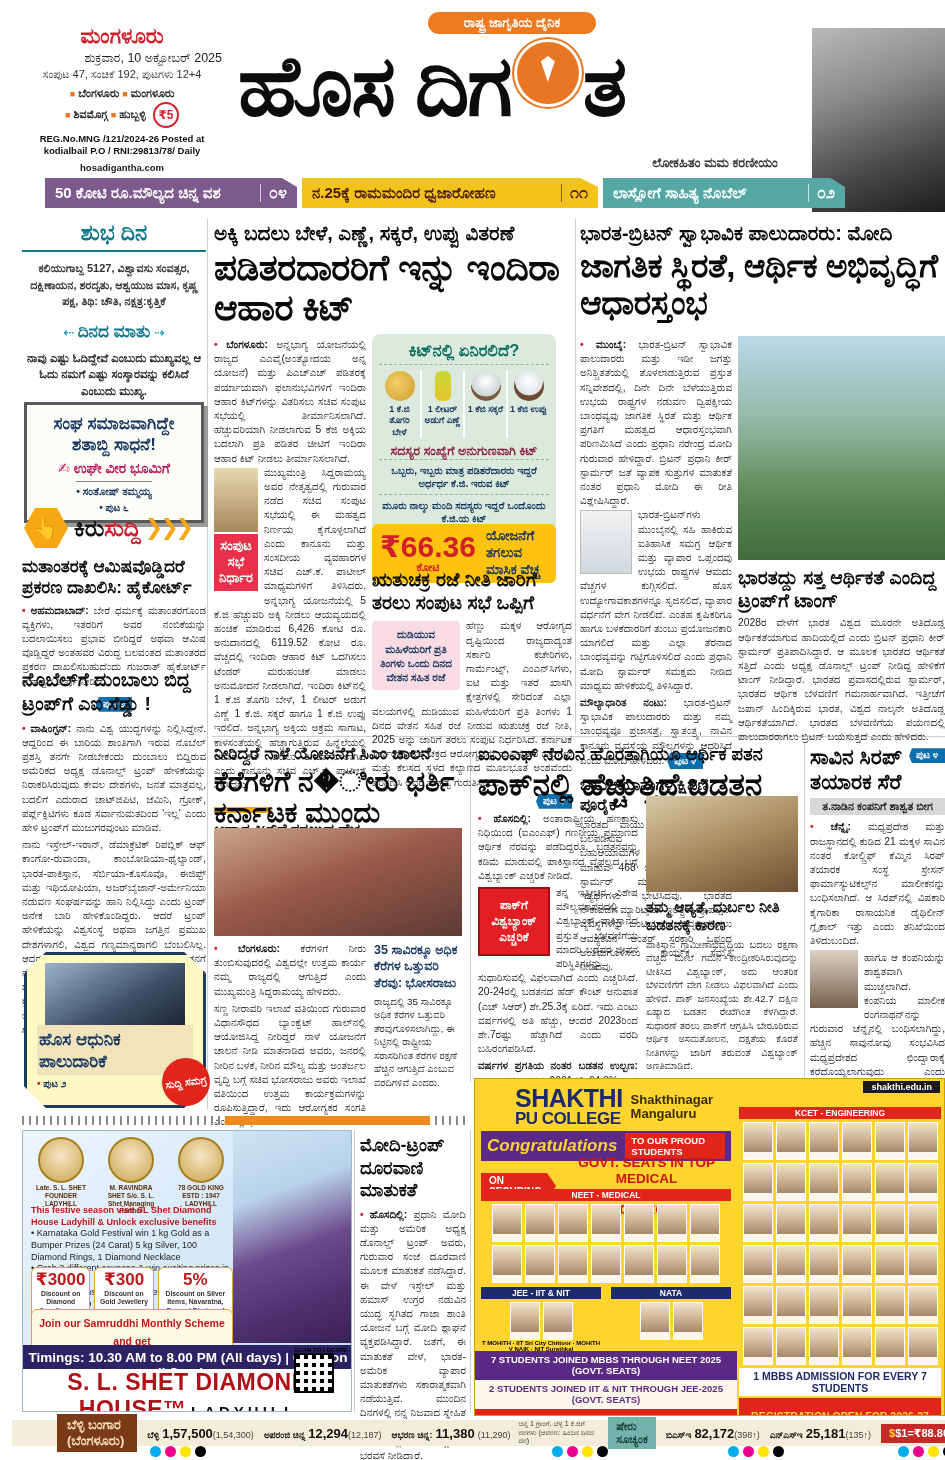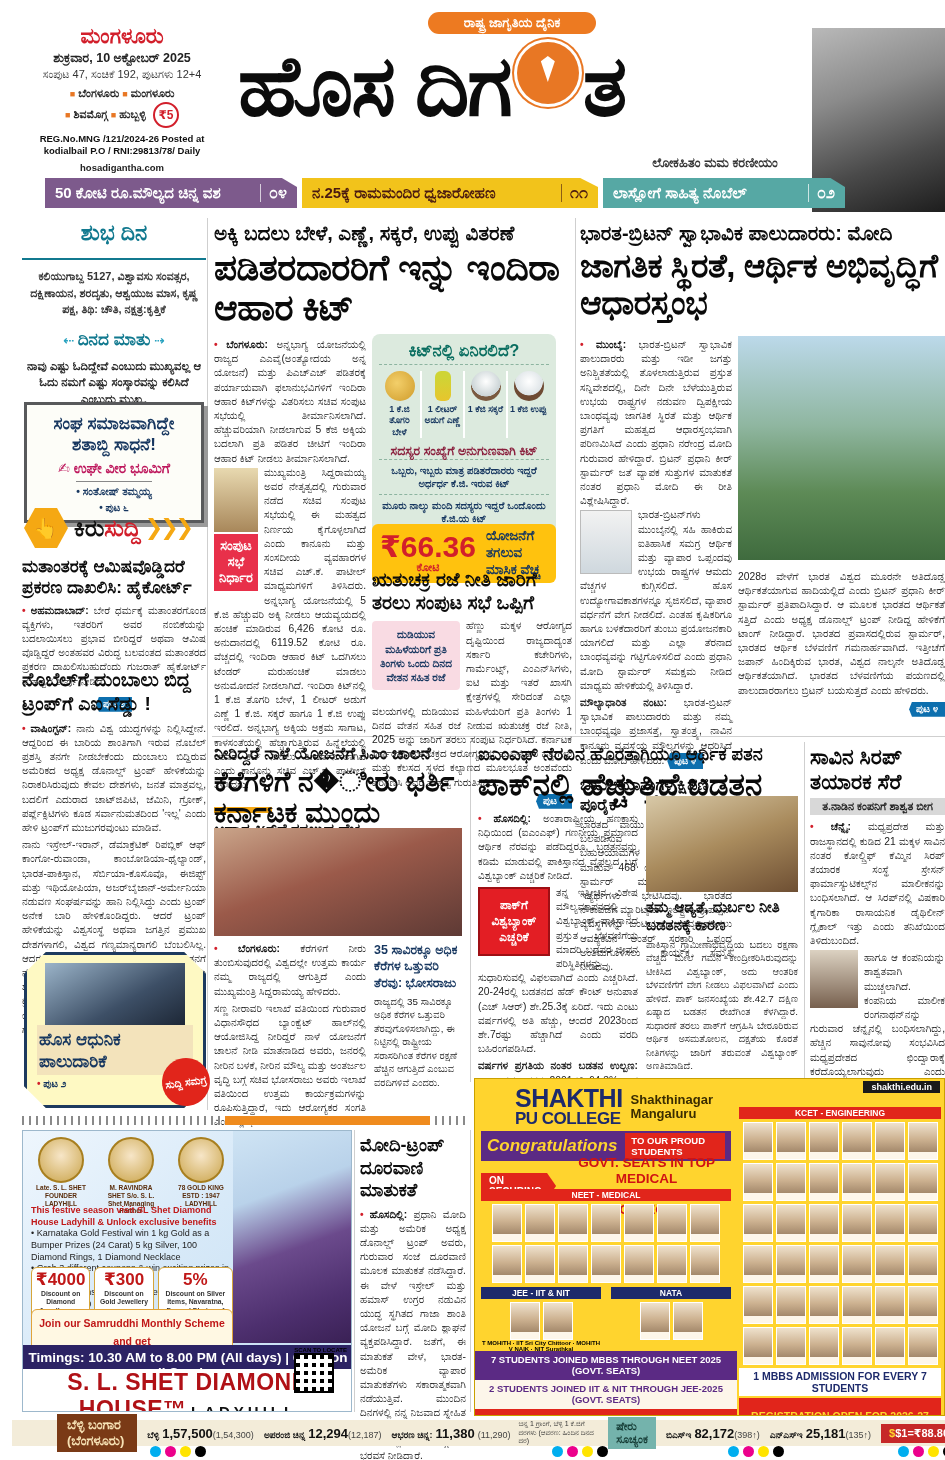--- a/index.html
+++ b/index.html
@@ -8,21 +8,21 @@
   .page{position:relative;width:945px;height:1460px;background:#fff;margin:0 auto;overflow:hidden;}
   .abs{position:absolute;}
   .b{font-weight:bold;}
   .ctr{text-align:center;}
   .just{text-align:justify;}
   .rule-v{position:absolute;width:1px;background:#cfcfcf;}
   .rule-h{position:absolute;height:1px;background:#cfcfcf;}
 
   
   .city{color:#d21f2b;font-size:21px;font-weight:bold;}
-  .hline{font-size:12.5px;font-weight:bold;color:#222;margin-top:3px;}
+  .hline{font-size:12.5px;font-weight:normal;color:#222;margin-top:3px;text-align:right;}
   .vline{font-size:11px;color:#333;margin-top:2px;}
   .editions{font-size:11px;font-weight:bold;color:#222;margin-top:4px;line-height:1.5;}
   .edsq{color:#e87724;font-size:9px;}
   .price-badge{display:inline-block;width:26px;height:26px;border:2px solid #d21f2b;border-radius:50%;color:#d21f2b;font-weight:bold;font-size:12px;line-height:22px;text-align:center;vertical-align:middle;margin-left:4px;background:#fff;}
   .regline{font-size:9.5px;font-weight:bold;color:#111;margin-top:5px;line-height:1.3;}
   .weblinks{font-size:9.5px;font-weight:bold;color:#222;margin-top:4px;line-height:1.45;text-align:center;}
   .yt{display:inline-block;width:14px;height:10px;background:#e02424;border-radius:2px;color:#fff;font-size:7px;line-height:10px;text-align:center;vertical-align:middle;}
   .pill{background:#ed7a21;color:#fff;font-size:13px;font-weight:bold;border-radius:12px;padding:3px 16px;text-align:center;}
   .masthead{display:flex;align-items:center;color:#0c0c0c;font-weight:900;font-size:84px;letter-spacing:-2px;line-height:1;}
   .mh-logo{width:62px;height:62px;border-radius:50%;background:#e87724;margin:0 4px 26px 6px;position:relative;box-shadow:0 0 0 3px #fff,0 0 0 5px #e87724;}
@@ -32,21 +32,21 @@
 
   
   .teaser{position:absolute;top:178px;height:30px;color:#fff;font-weight:bold;font-size:15px;display:flex;align-items:center;padding:0 10px;clip-path:polygon(0 0,94% 0,100% 30%,100% 100%,0 100%);}
   .teaser .pg{margin-left:auto;border-left:1px solid rgba(255,255,255,.7);padding-left:8px;font-size:16px;}
   .t-purple{background:#7d5a8c;}
   .t-yellow{background:#f2c31b;color:#4a1a10;}
   .t-yellow .pg{border-left-color:rgba(74,26,16,.6);}
   .t-teal{background:#56a8a4;}
 
   
-  .sd-title{color:#11798f;font-size:22px;font-weight:bold;text-align:center;border-bottom:2px solid #11798f;padding-bottom:12px;}
+  .sd-title{color:#11798f;font-size:22px;font-weight:bold;text-align:center;border-bottom:2px solid #11798f;padding-bottom:4px;}
   .sd-body{font-size:11px;font-weight:bold;color:#333;text-align:center;line-height:1.5;}
   .dm-title{color:#11798f;font-size:17px;font-weight:bold;text-align:center;}
   .dm-arrow{color:#2aa3c0;font-size:13px;}
   .quote{font-size:11.5px;font-weight:bold;color:#222;text-align:center;line-height:1.45;}
   .quote-author{color:#d21f2b;font-size:11px;font-weight:bold;text-align:center;margin-top:4px;}
   .sangha-box{border:3px solid #58595b;background:#fdfdf8;box-shadow:4px 4px 0 #9a9a9a;padding:8px 6px 6px;text-align:center;}
   .sangha-h{color:#16365f;font-size:17px;font-weight:bold;line-height:1.25;}
   .sangha-red{color:#be185d;font-size:14px;font-weight:bold;margin-top:4px;}
   .sangha-a{color:#16365f;font-size:10.5px;font-weight:bold;margin-top:4px;border-top:1px solid #888;display:inline-block;padding-top:3px;}
   .pgmark{display:inline-block;background:#0d6fae;color:#fff;font-size:9.5px;font-weight:bold;padding:1px 7px 2px;clip-path:polygon(8% 0,100% 0,100% 100%,8% 100%,0 50%);}
@@ -326,20 +326,21 @@
       <span class="b">ಮೌಲ್ಯಾಧಾರಿತ ನಂಟು:</span> <span>ಭಾರತ-ಬ್ರಿಟನ್ ಸ್ವಾಭಾವಿಕ ಪಾಲುದಾರರು ಮತ್ತು ನಮ್ಮ ಬಾಂಧವ್ಯವೂ ಪ್ರಜಾಸತ್ತೆ, ಸ್ವಾತಂತ್ರ್ಯ, ನಾವಿನ ಕಾನೂನು ವ್ಯವಸ್ಥೆಯ ಮೌಲ್ಯಗಳನ್ನು ಆಧರಿಸಿದೆ ಎಂದು ಮೋದಿ ಹೇಳಿದರು.</span>
       <span class="pgmark">ಪುಟ ೪</span>
     </div>
     <div class="subhead" style="font-size:16px;margin-top:6px;">ಬಹುಆಯಾಮಗಳ ಕ್ಷಿಪಣಿ ಪೂರೈಕೆ</div>
     <div class="bodytxt just" style="margin-top:4px;">ಭಾರತದ ವಾಯು ರಕ್ಷಣಾ ಸಾಮರ್ಥ್ಯಗಳ ಬಲಪಡಿಸುವ ಸ್ವದೇಶಿ ಲಘುಯುದ್ಧ ಬಹುಆಯಾಮಗಳ ಕ್ಷಿಪಣಿಗಳ ಪೂರೈಕೆ ಮಾಡುವ 468 ಯೋಜನೆಗಳನ್ನು ಮೋದಿ-ಸ್ಟಾರ್ಮರ್ ಮಾತುಕತೆ ವೇಳೆಯಲ್ಲೇ ಇತ್ಯರ್ಥಗಳು ಭೇಟಿಸಿದವು. ಭಾರತದ ನೌಕಾಪಡೆಗೆ ಮ್ಯಾರಿಟೈಮ್ ಇಲೆಕ್ಟ್ರಿಕ್ ಪ್ರೊಪಲ್ಷನ್ ವ್ಯವಸ್ಥೆಗಳನ್ನು ಜಂಟಿಯಾಗಿ ಅಭಿವೃದ್ಧಿಪಡಿಸಲು ಆವಶ್ಯಕವಿನ ಅಂತರ್ ಸರಕಾರಿ ಒಪ್ಪಂದ ಅಂತಿಮಗೊಳಿಸಲು ಕಾರ್ಯಕ ಸಮ್ಮತಿ ನೀಡಿದವು.</div>
   </div>
 
   <div class="abs photo" style="left:738px;top:336px;width:207px;height:224px;background:linear-gradient(180deg,#bcd9ea 0%,#8fb6a0 40%,#5d8a56 70%,#3f6b3e 100%);"></div>
 
   <div class="abs" style="left:738px;top:566px;width:207px;">
+    <div class="subhead">ಭಾರತದ್ದು ಸತ್ತ ಆರ್ಥಿಕತೆ ಎಂದಿದ್ದ ಟ್ರಂಪ್‌ಗೆ ಟಾಂಗ್</div>
     <div class="bodytxt just" style="margin-top:4px;">2028ರ ವೇಳೆಗೆ ಭಾರತ ವಿಶ್ವದ ಮೂರನೇ ಅತಿದೊಡ್ಡ ಆರ್ಥಿಕತೆಯಾಗುವ ಹಾದಿಯಲ್ಲಿದೆ ಎಂದು ಬ್ರಿಟನ್ ಪ್ರಧಾನಿ ಕೀರ್ ಸ್ಟಾರ್ಮರ್ ಪ್ರತಿಪಾದಿಸಿದ್ದಾರೆ. ಆ ಮೂಲಕ ಭಾರತದ ಆರ್ಥಿಕತೆ ಸತ್ತಿದೆ ಎಂದು ಅಧ್ಯಕ್ಷ ಡೊನಾಲ್ಡ್ ಟ್ರಂಪ್ ನೀಡಿದ್ದ ಹೇಳಿಕೆಗೆ ಟಾಂಗ್ ನೀಡಿದ್ದಾರೆ. ಭಾರತದ ಪ್ರವಾಸದಲ್ಲಿರುವ ಸ್ಟಾರ್ಮರ್, ಭಾರತದ ಆರ್ಥಿಕ ಬೆಳವಣಿಗೆ ಗಮನಾರ್ಹವಾಗಿದೆ. ಇತ್ತೀಚೆಗೆ ಜಪಾನ್ ಹಿಂದಿಕ್ಕಿರುವ ಭಾರತ, ವಿಶ್ವದ ನಾಲ್ಕನೇ ಅತಿದೊಡ್ಡ ಆರ್ಥಿಕತೆಯಾಗಿದೆ. ಭಾರತದ ಬೆಳವಣಿಗೆಯ ಪಯಣದಲ್ಲಿ ಪಾಲುದಾರರಾಗಲು ಬ್ರಿಟನ್ ಬಯಸುತ್ತದೆ ಎಂದು ಹೇಳಿದರು.</div>
     <div style="text-align:right;"><span class="pgmark">ಪುಟ ೪</span></div>
   </div>
 
   <div class="abs kicker" style="left:214px;top:744px;width:250px;font-size:17px;">ನೀರಿದ್ದರೆ ನಾಳೆ ಯೋಜನೆಗೆ ಸಿಎಂ ಚಾಲನೆ</div>
   <div class="abs headline-l" style="left:214px;top:766px;width:250px;">ಕೆರೆಗಳಿಗೆ ನ�ೀರು ಭರ್ತಿ ಕರ್ನಾಟಕ ಮುಂದು</div>
   <div class="abs photo" style="left:214px;top:828px;width:248px;height:108px;background:linear-gradient(160deg,#caa58a 0%,#9b5a4a 45%,#5e3a35 100%);"></div>
   <div class="abs" style="left:214px;top:942px;width:152px;">
     <div class="bodytxt just"><span class="dl">ಬೆಂಗಳೂರು:</span> <span>ಕೆರೆಗಳಿಗೆ ನೀರು ತುಂಬಿಸುವುದರಲ್ಲಿ ವಿಶ್ವದಲ್ಲೇ ಉತ್ತಮ ಕಾರ್ಯ ನಮ್ಮ ರಾಜ್ಯದಲ್ಲಿ ಆಗುತ್ತಿದೆ ಎಂದು ಮುಖ್ಯಮಂತ್ರಿ ಸಿದ್ದರಾಮಯ್ಯ ಹೇಳಿದರು.</span></div>
     <div class="bodytxt just" style="margin-top:3px;">ಸಣ್ಣ ನೀರಾವರಿ ಇಲಾಖೆ ವತಿಯಿಂದ ಗುರುವಾರ ವಿಧಾನಸೌಧದ ಬ್ಯಾಂಕ್ವೆಟ್ ಹಾಲ್‌ನಲ್ಲಿ ಆಯೋಜಿಸಿದ್ದ ನೀರಿದ್ದರೆ ನಾಳೆ ಯೋಜನೆಗೆ ಚಾಲನೆ ನೀಡಿ ಮಾತನಾಡಿದ ಅವರು, ಜನರಲ್ಲಿ ನೀರಿನ ಬಳಕೆ, ನೀರಿನ ಮೌಲ್ಯ ಮತ್ತು ಅಂತರ್ಜಲ ವೃದ್ಧಿ ಬಗ್ಗೆ ಸಚಿವ ಭೋಸರಾಜು ಅವರು ಇಲಾಖೆ ವತಿಯಿಂದ ಉತ್ತಮ ಕಾರ್ಯಕ್ರಮಗಳನ್ನು ರೂಪಿಸುತ್ತಿದ್ದಾರೆ, ಇದು ಆರೋಗ್ಯಕರ ಸಂಗತಿ ಎಂದು ಶ್ಲಾಘಿಸಿದರು.</div>
@@ -396,21 +397,21 @@
         </div>
     </div>
     <div class="abs ad-d-intro" style="left:8px;top:74px;width:202px;">
       <span class="hl">This festive season visit SL Shet Diamond House Ladyhill &amp; Unlock exclusive benefits</span>
       <div>• Karnataka Gold Festival win 1 kg Gold as a Bumper Prizes (24 Carat) 5 kg Silver, 100 Diamond Rings, 1 Diamond Necklace</div>
       <div>• Grab 3 different coupons &amp; win exciting prizes in lucky draw!</div>
       <div>• Spin &amp; Win Instant prizes for every purchase above ₹10,000</div>
     </div>
     <div class="abs" style="left:8px;top:136px;width:202px;display:flex;gap:4px;">
       <div class="offer" style="flex:1;">
-          <div class="offer-amt">₹4000</div>
+          <div class="offer-amt">₹3000</div>
           <div class="offer-txt">Discount on Diamond Jewellery per carat</div>
         </div>
       <div class="offer" style="flex:1;">
           <div class="offer-amt">₹300</div>
           <div class="offer-txt">Discount on Gold Jewellery on every gm</div>
         </div>
       <div class="offer" style="flex:1.3;">
           <div class="offer-amt">5%</div>
           <div class="offer-txt">Discount on Silver items, Navaratna, Framed Photos of Deities, Watches, Momentz &amp; Gift Items</div>
         </div>

